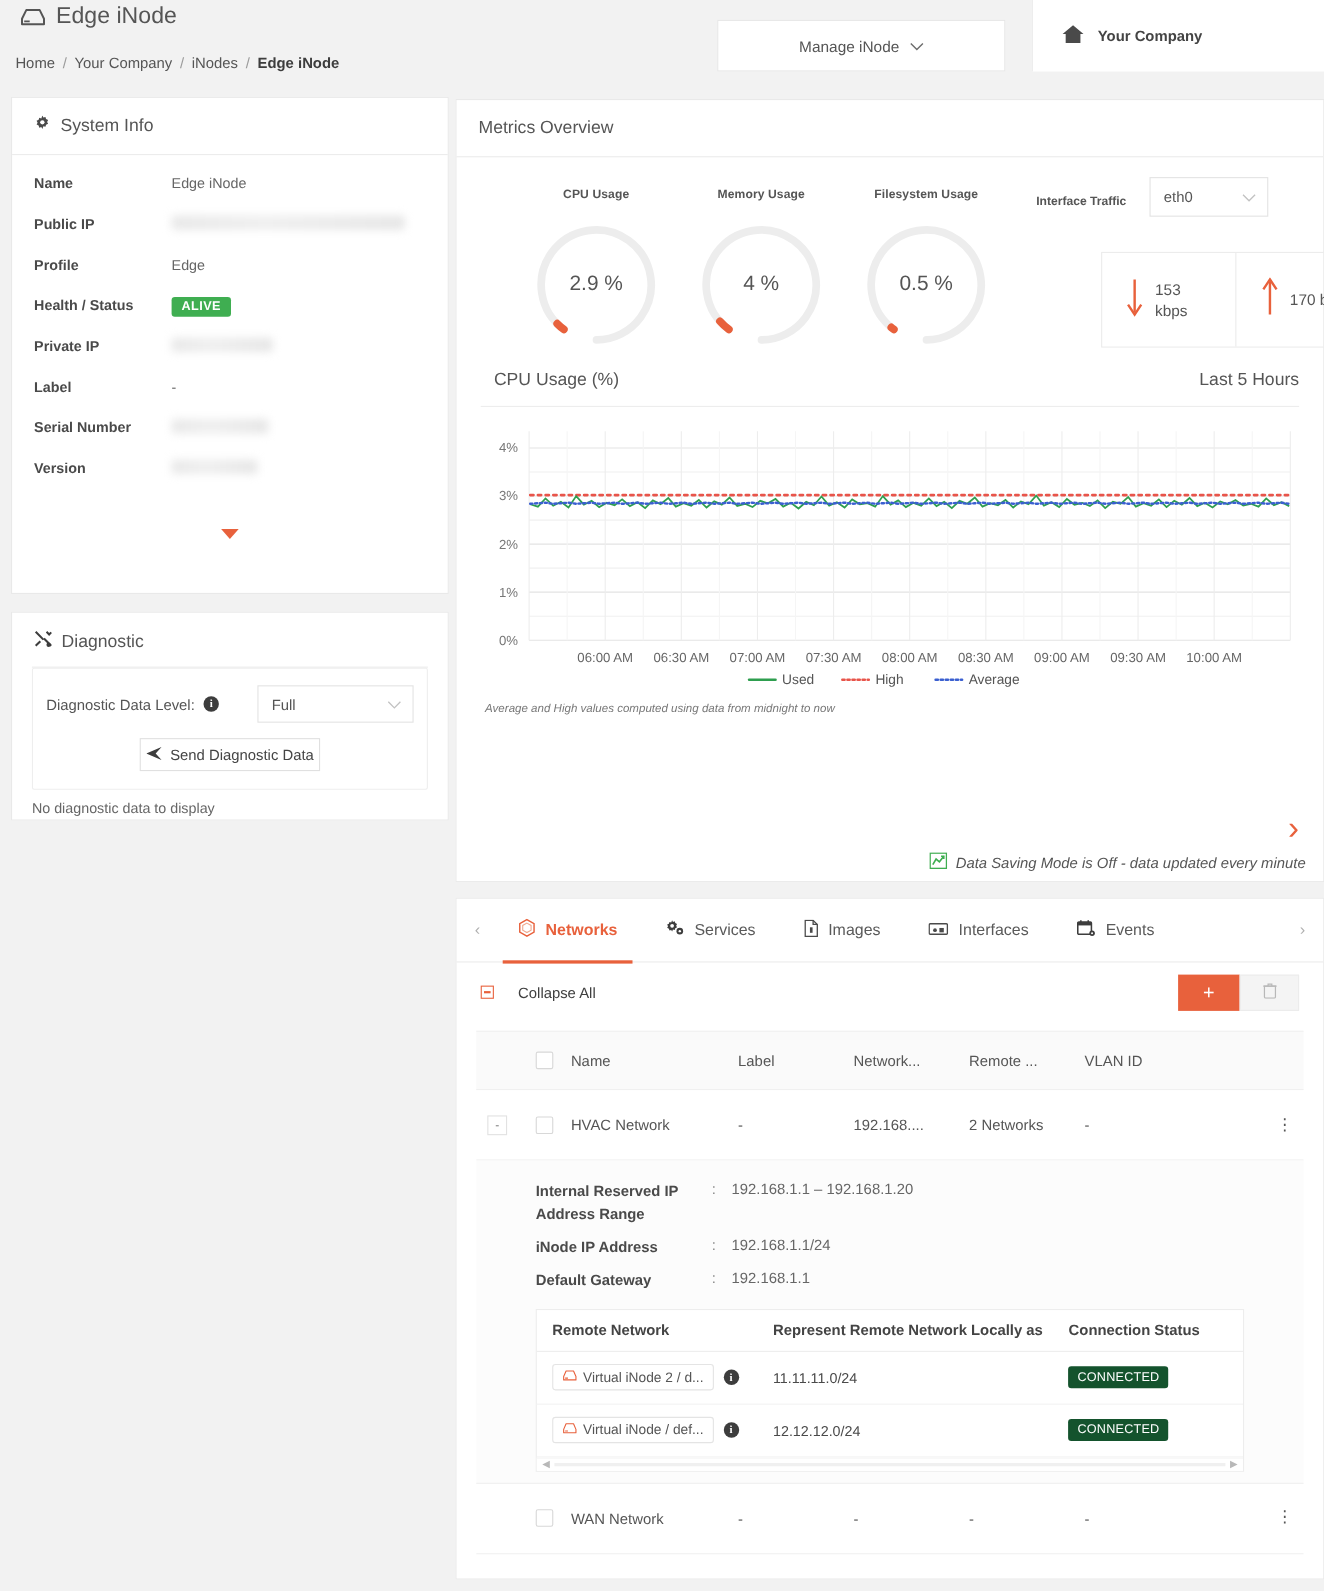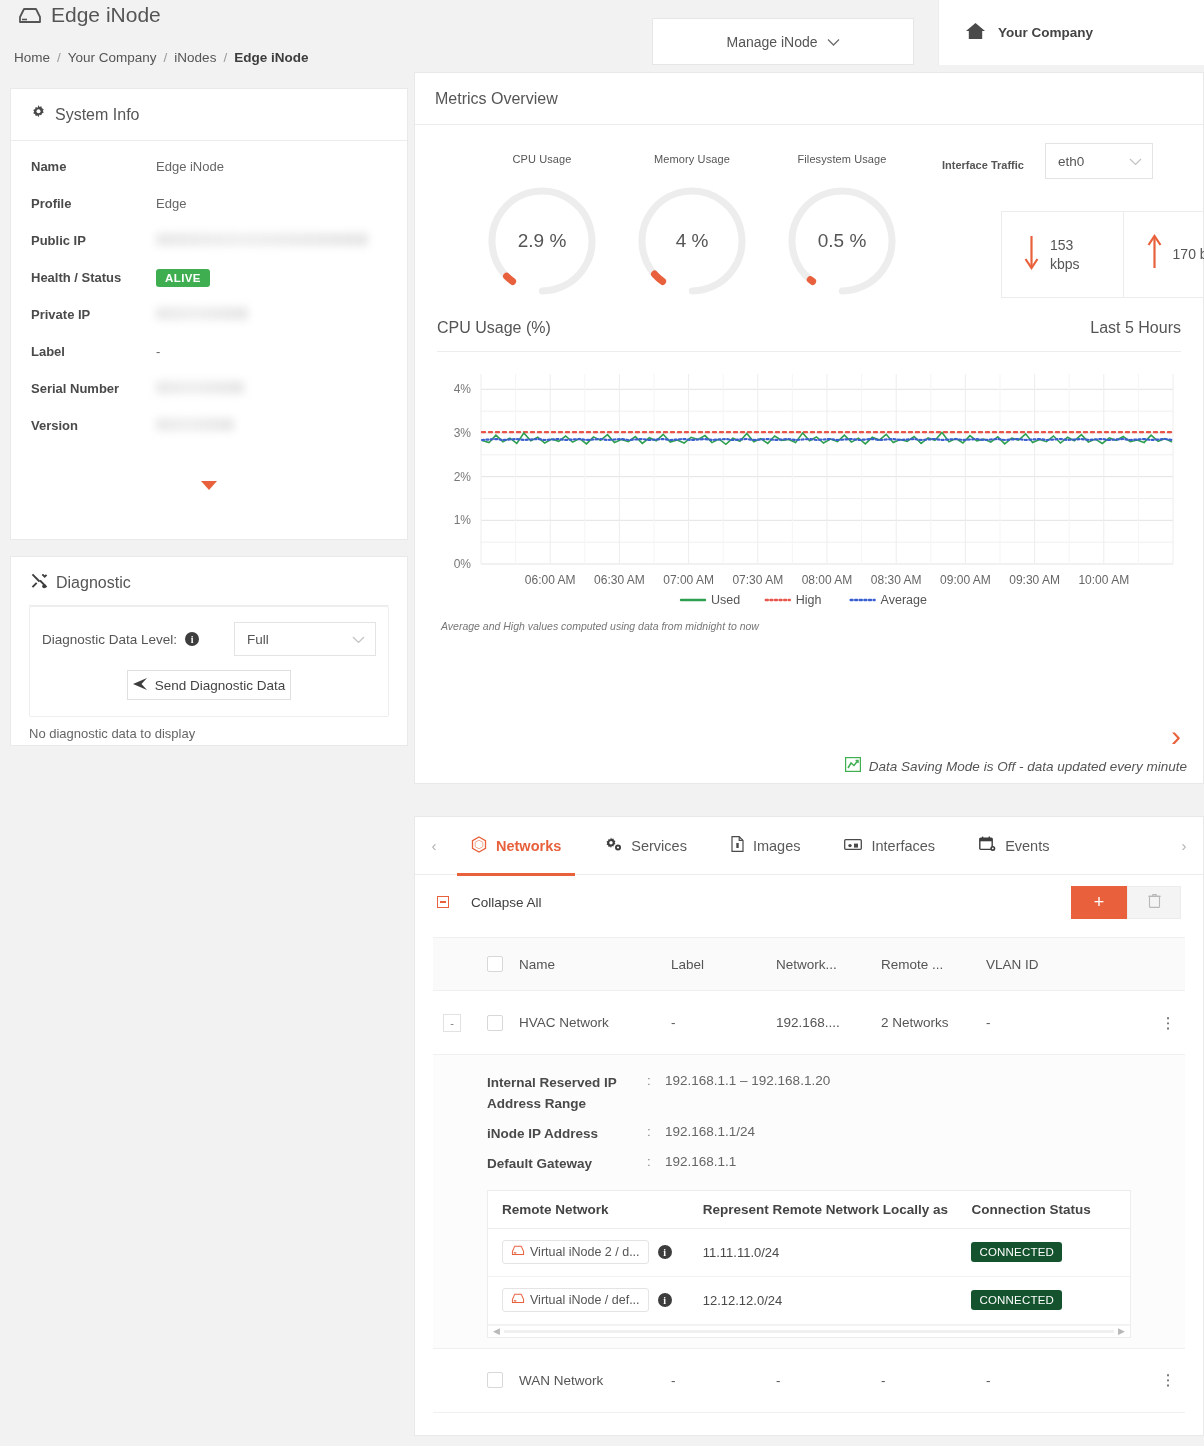--- a/index.html
+++ b/index.html
@@ -108,25 +108,25 @@
   #diag-select { width: 142px; margin-left: auto; }
   .send-btn {
     margin: 14px auto 0 auto; width: 164px; height: 30px;
     border: 1px solid #e0e0e0; background: #fff;
     display: flex; align-items: center; justify-content: center; gap: 8px;
     font-size: 13.5px; color: #444;
   }
   .diag-note { padding: 9px 20px 0 18px; font-size: 13px; color: #666; }
 
   
-  #metrics { position: absolute; left: 414px; top: 72px; width: 790px; height: 712px; }
+  #metrics { position: absolute; left: 414px; top: 90px; width: 790px; height: 712px; }
   .gauges { display: flex; padding: 28px 0 0 0; position: relative; }
   .gauge-col { width: 150px; text-align: center; }
   .gauge-col.g1 { margin-left: 52px; }
-  .gauge-title { font-size: 11px; font-weight: normal; color: #555; letter-spacing: .1px; }
+  .gauge-title { font-size: 11px; font-weight: bold; color: #555; letter-spacing: .1px; }
   .gauge-wrap { position: relative; width: 120px; height: 120px; margin: 16px auto 0 auto; }
   .gauge-val {
     position: absolute; left: 0; right: 0; top: 50%; transform: translateY(-50%);
     font-size: 19px; color: #555;
   }
   .iface-col { position: relative; width: 250px; }
   .iface-title {
     position: absolute; left: 25px; top: 6px;
     font-size: 11px; font-weight: bold; color: #555;
   }
@@ -142,21 +142,21 @@
   }
   .traffic-cell + .traffic-cell { border-left: 1px solid #ececec; }
   .traffic-cell .num { max-width: 52px; line-height: 1.35; }
 
   
   .chart-head {
     margin: 18px 22px 0 22px; padding-bottom: 14px;
     border-bottom: 1px solid #ededed;
     display: flex; align-items: center; justify-content: space-between;
   }
-  .chart-title { font-size: 16px; color: #555; }
+  .chart-title { font-size: 16px; color: #555; margin-left: 12px; }
   .chart-range { font-size: 16px; color: #555; }
   .chart-area { position: relative; margin: 14px 0 0 0; }
   .chart-foot {
     font-style: italic; font-size: 10.5px; color: #777;
     margin: 4px 0 0 26px;
   }
   .metrics-bottom { position: absolute; right: 16px; bottom: 8px; text-align: right; }
   .next-arrow {
     display: inline-block; color: #e8613c; font-size: 30px; line-height: 1;
     margin-bottom: 6px; margin-right: 6px; font-weight: 300;
@@ -317,29 +317,29 @@
       <span>System Info</span>
     </div>
     <div class="sysinfo-body">
 
       <div class="sysrow">
         <div class="k">Name</div>
         <div class="v">Edge iNode</div>
       </div>
 
       <div class="sysrow">
-        <div class="k">Profile</div>
-        <div class="v">Edge</div>
-      </div>
-
-      <div class="sysrow">
         <div class="k">Public IP</div>
         <div class="v">
           <div class="blur" style="width:212px"></div>
         </div>
+      </div>
+
+      <div class="sysrow">
+        <div class="k">Profile</div>
+        <div class="v">Edge</div>
       </div>
 
       <div class="sysrow">
         <div class="k">Health / Status</div>
         <div class="v">
           <span class="badge-alive">ALIVE</span>
         </div>
       </div>
 
       <div class="sysrow">

